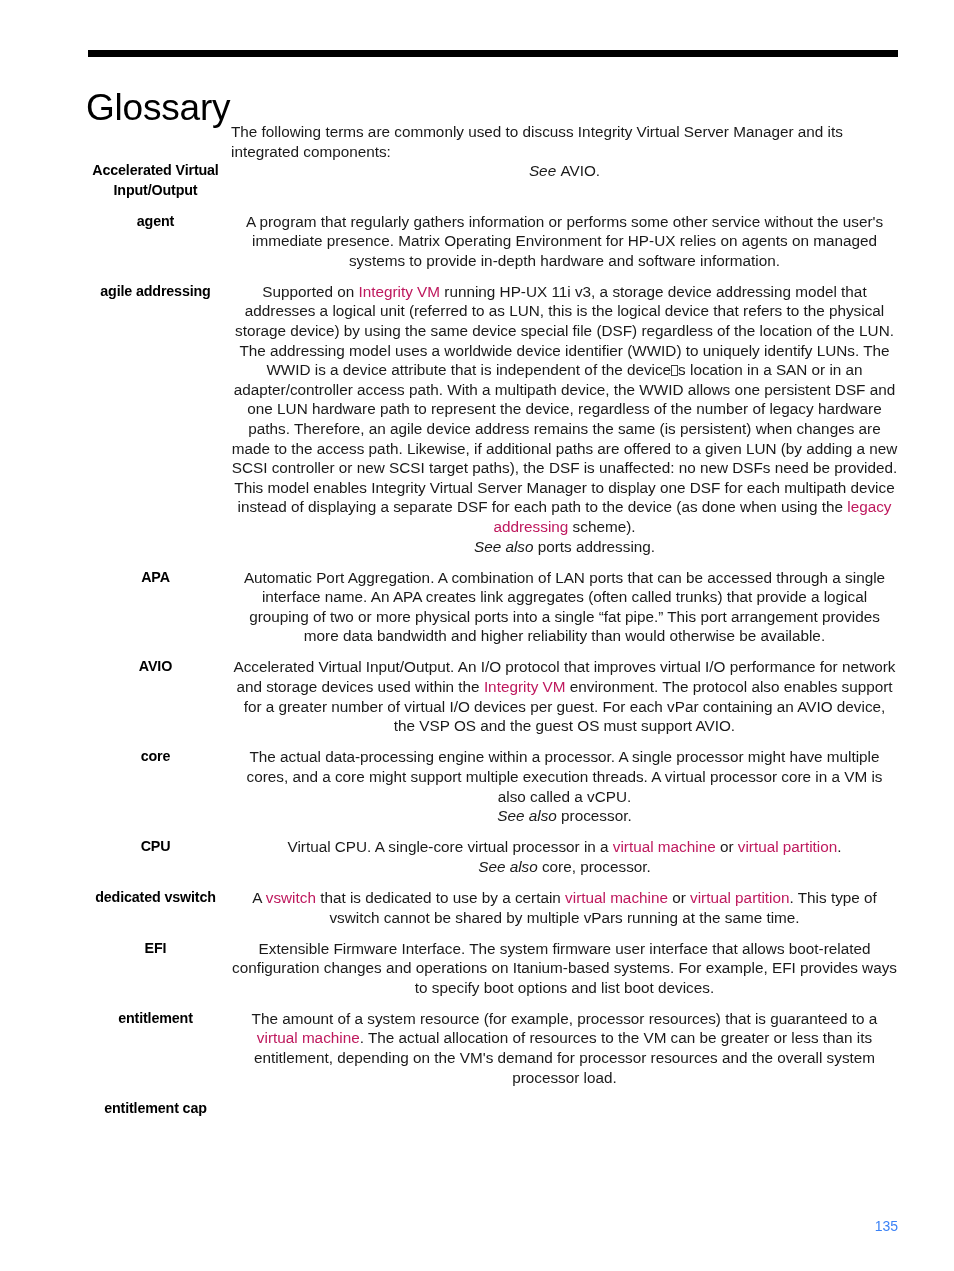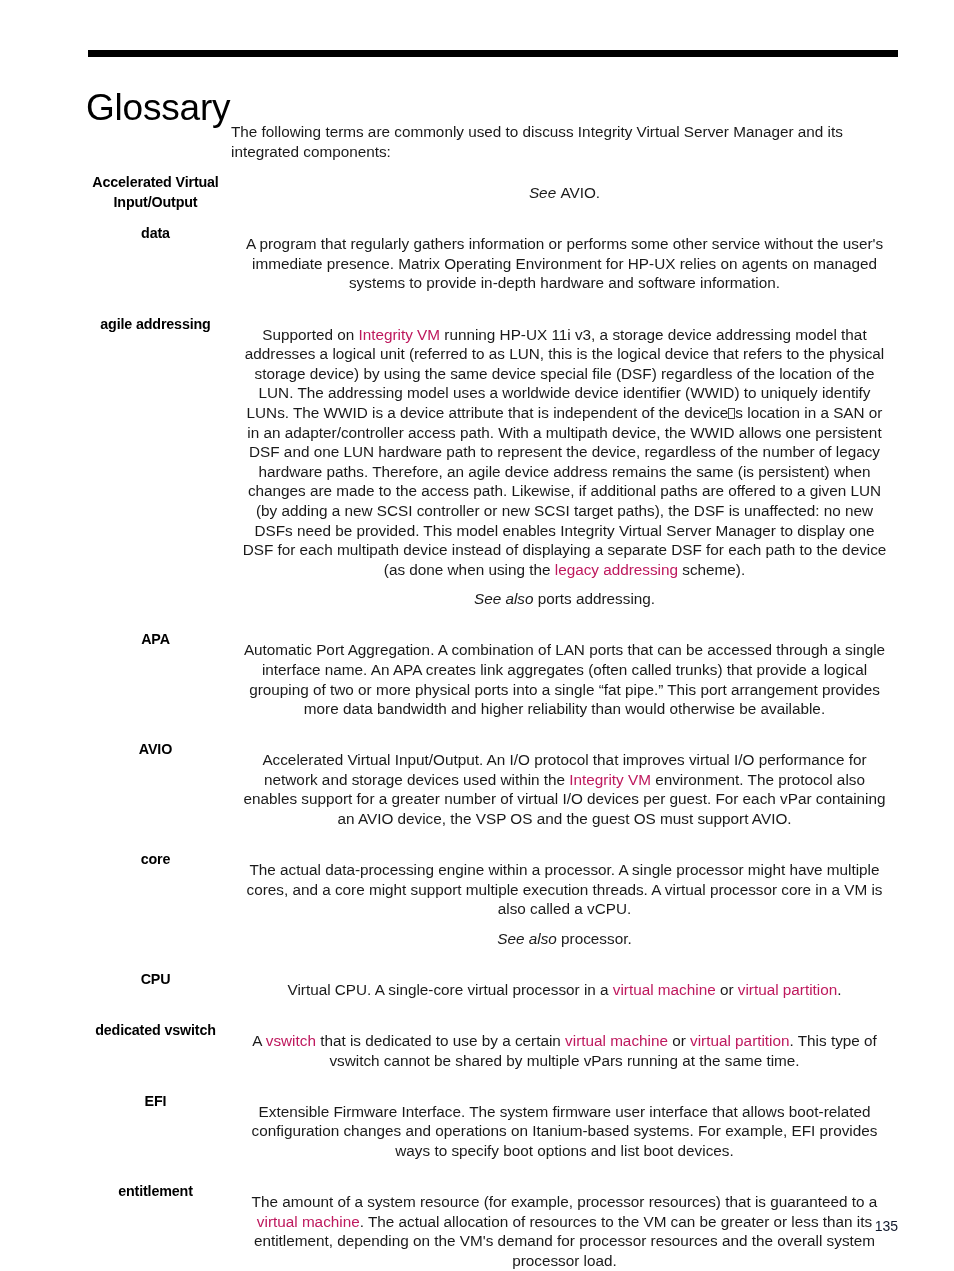--- a/index.html
+++ b/index.html
@@ -44,21 +44,20 @@
     left: 86px;
     top: 122px;
     width: 812px;
   }
   .intro {
     margin-left: 145px;
     width: 667px;
     font-size: 15.3px;
     line-height: 19.6px;
     color: #1a1a1a;
-    margin-bottom: 12px;
   }
   .entry {
     display: flex;
     align-items: flex-start;
     margin-bottom: 11.5px;
     text-align: center;
   }
   .term {
     width: 145px;
     flex: 0 0 145px;
@@ -71,21 +70,21 @@
     letter-spacing: -0.15px;
   }
   .definition {
     flex: 1 1 auto;
     font-size: 15.3px;
     line-height: 19.6px;
     color: #1a1a1a;
     width: 667px;
   }
   .definition p {
-    margin: 10px;
+    margin: 0;
   }
   a.xref {
     color: #be185d;
     text-decoration: none;
   }
   .it {
     font-style: italic;
   }
   .missing-glyph {
     display: inline-block;
@@ -95,21 +94,21 @@
     vertical-align: -1px;
     box-sizing: border-box;
   }
   .page-number {
     position: absolute;
     left: 0;
     top: 1218px;
     width: 898px;
     text-align: right;
     font-size: 14px;
-    color: #0f172a;
+    color: #3b82f6;
   }
 </style>
 </head>
 <body>
 
 <div class="page">
 
   <div class="top-rule"></div>
 
   <h1 class="page-title">Glossary</h1>
@@ -119,21 +118,21 @@
     <div class="intro">The following terms are commonly used to discuss Integrity Virtual Server Manager and its integrated components:</div>
 
     <div id="entry-list">
         <div class="entry">
           <div class="term">Accelerated Virtual Input/Output</div>
           <div class="definition">
             <p><em class="it">See </em><span>AVIO.</span></p>
           </div>
         </div>
         <div class="entry">
-          <div class="term">data</div>
+          <div class="term">agent</div>
           <div class="definition">
             <p><span>A program that regularly gathers information or performs some other service without the user's immediate presence. Matrix Operating Environment for HP-UX relies on agents on managed systems to provide in-depth hardware and software information.</span></p>
           </div>
         </div>
         <div class="entry">
           <div class="term">agile addressing</div>
           <div class="definition">
             <p><span>Supported on </span><a class="xref" href="#">Integrity VM</a><span> running HP-UX 11i v3, a storage device addressing model that addresses a logical unit (referred to as LUN, this is the logical device that refers to the physical storage device) by using the same device special file (DSF) regardless of the location of the LUN. The addressing model uses a worldwide device identifier (WWID) to uniquely identify LUNs. The WWID is a device attribute that is independent of the device</span><span class="missing-glyph"></span><span>s location in a SAN or in an adapter/controller access path. With a multipath device, the WWID allows one persistent DSF and one LUN hardware path to represent the device, regardless of the number of legacy hardware paths. Therefore, an agile device address remains the same (is persistent) when changes are made to the access path. Likewise, if additional paths are offered to a given LUN (by adding a new SCSI controller or new SCSI target paths), the DSF is unaffected: no new DSFs need be provided. This model enables Integrity Virtual Server Manager to display one DSF for each multipath device instead of displaying a separate DSF for each path to the device (as done when using the </span><a class="xref" href="#">legacy addressing</a><span> scheme).</span></p>
             <p><em class="it">See also </em><span>ports addressing.</span></p>
           </div>
@@ -154,20 +153,21 @@
           <div class="term">core</div>
           <div class="definition">
             <p><span>The actual data-processing engine within a processor. A single processor might have multiple cores, and a core might support multiple execution threads. A virtual processor core in a VM is also called a vCPU.</span></p>
             <p><em class="it">See also </em><span>processor.</span></p>
           </div>
         </div>
         <div class="entry">
           <div class="term">CPU</div>
           <div class="definition">
             <p><span>Virtual CPU. A single-core virtual processor in a </span><a class="xref" href="#">virtual machine</a><span> or </span><a class="xref" href="#">virtual partition</a><span>.</span></p>
+            <p><em class="it">See also </em><span>core, processor.</span></p>
           </div>
         </div>
         <div class="entry">
           <div class="term">dedicated vswitch</div>
           <div class="definition">
             <p><span>A </span><a class="xref" href="#">vswitch</a><span> that is dedicated to use by a certain </span><a class="xref" href="#">virtual machine</a><span> or </span><a class="xref" href="#">virtual partition</a><span>. This type of vswitch cannot be shared by multiple vPars running at the same time.</span></p>
           </div>
         </div>
         <div class="entry">
           <div class="term">EFI</div>

